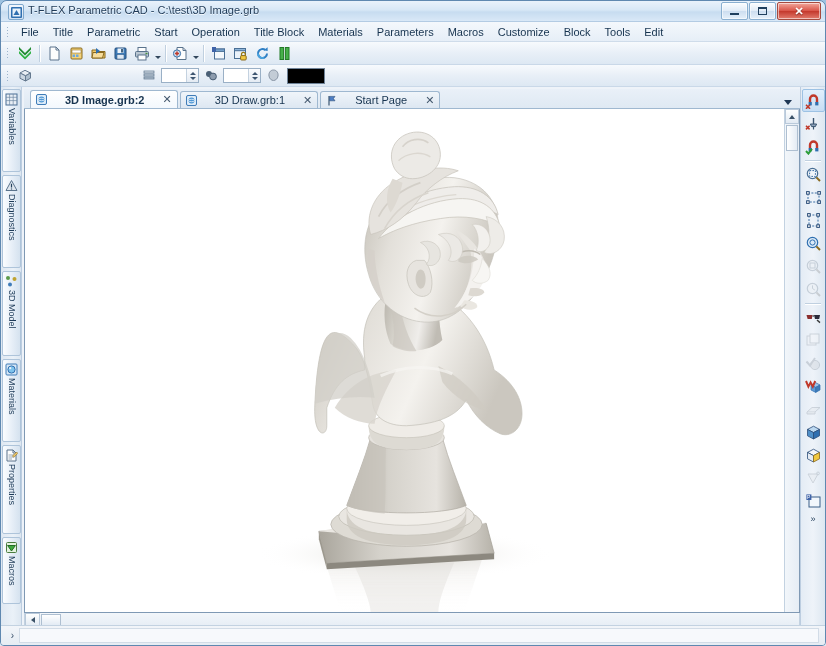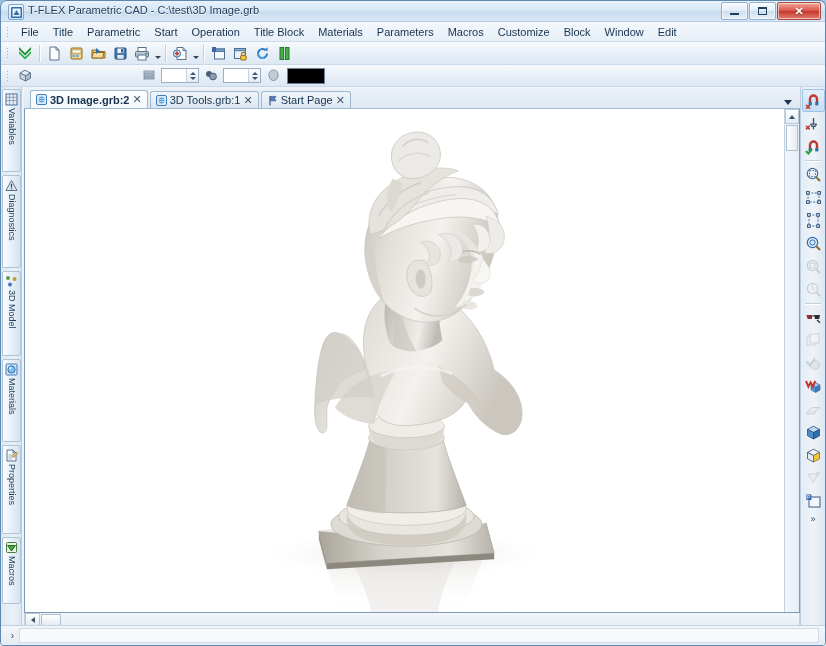--- a/index.html
+++ b/index.html
@@ -135,21 +135,21 @@
     display:flex;flex-direction:column;min-width:0;
   }
   .tabstrip{
     height:19px;position:relative;
     background:linear-gradient(180deg,#e9f0f8,#dfe9f3);
     border-bottom:1px solid #9fb8d0;
     display:flex;align-items:flex-end;padding-left:6px;
   }
   .dtab{
     height:17px;box-sizing:border-box;
-    display:flex;align-items:center;gap:3px;
+    display:flex;align-items:center;gap:18px;
     padding:8px 5px;margin-right:2px;
     border:1px solid #9fb8d0;border-bottom:none;
     border-radius:3px 3px 0 0;
     background:linear-gradient(180deg,#f0f5fa,#dde7f2);
     font-size:11px;color:#16334f;white-space:nowrap;
   }
   .dtab.active{
     background:linear-gradient(180deg,#ffffff,#f3f8fd);
     font-weight:bold;height:18px;
   }
@@ -271,21 +271,21 @@
     <div class="menuitem">Title</div>
     <div class="menuitem">Parametric</div>
     <div class="menuitem">Start</div>
     <div class="menuitem">Operation</div>
     <div class="menuitem">Title Block</div>
     <div class="menuitem">Materials</div>
     <div class="menuitem">Parameters</div>
     <div class="menuitem">Macros</div>
     <div class="menuitem">Customize</div>
     <div class="menuitem">Block</div>
-    <div class="menuitem">Window</div>
+    <div class="menuitem">Tools</div>
     <div class="menuitem">Edit</div>
   </div>
 
   <div class="toolbar">
     <div class="grip"></div>
 
     <div class="tbtn">
       <svg width="16" height="16" viewBox="0 0 16 16">
         <path d="M2 2 L8 8 L14 2 L14 4.5 L8 10.5 L2 4.5 Z" fill="#1f8a2f"></path>
         <path d="M2 6 L8 12 L14 6 L14 8.5 L8 14.5 L2 8.5 Z" fill="#2eb244"></path>
@@ -507,21 +507,21 @@
           <span class="tclose">✕</span>
         </div>
         <div class="dtab">
           <span class="ticon">
             <svg width="11" height="11" viewBox="0 0 11 11">
               <rect x="0.5" y="0.5" width="10" height="10" rx="1.5" fill="#dcebf8" stroke="#3f7cb8"></rect>
               <circle cx="5.5" cy="5.5" r="3" fill="#4f97d4"></circle>
               <ellipse cx="5.5" cy="5.5" rx="3" ry="1.2" fill="none" stroke="#eaf4fc" stroke-width=".8"></ellipse>
             </svg>
           </span>
-          <span>3D Tools.grb:1</span>
+          <span>3D Draw.grb:1</span>
           <span class="tclose">✕</span>
         </div>
         <div class="dtab">
           <span class="ticon">
             <svg width="11" height="11" viewBox="0 0 11 11">
               <path d="M3 1 V10.5" stroke="#3a5570" stroke-width="1.2"></path>
               <path d="M3.6 1.4 H9 L7.4 3.6 L9 5.8 H3.6 Z" fill="#4f7fc4" stroke="#2b4d78" stroke-width=".6"></path>
             </svg>
           </span>
           <span>Start Page</span>

